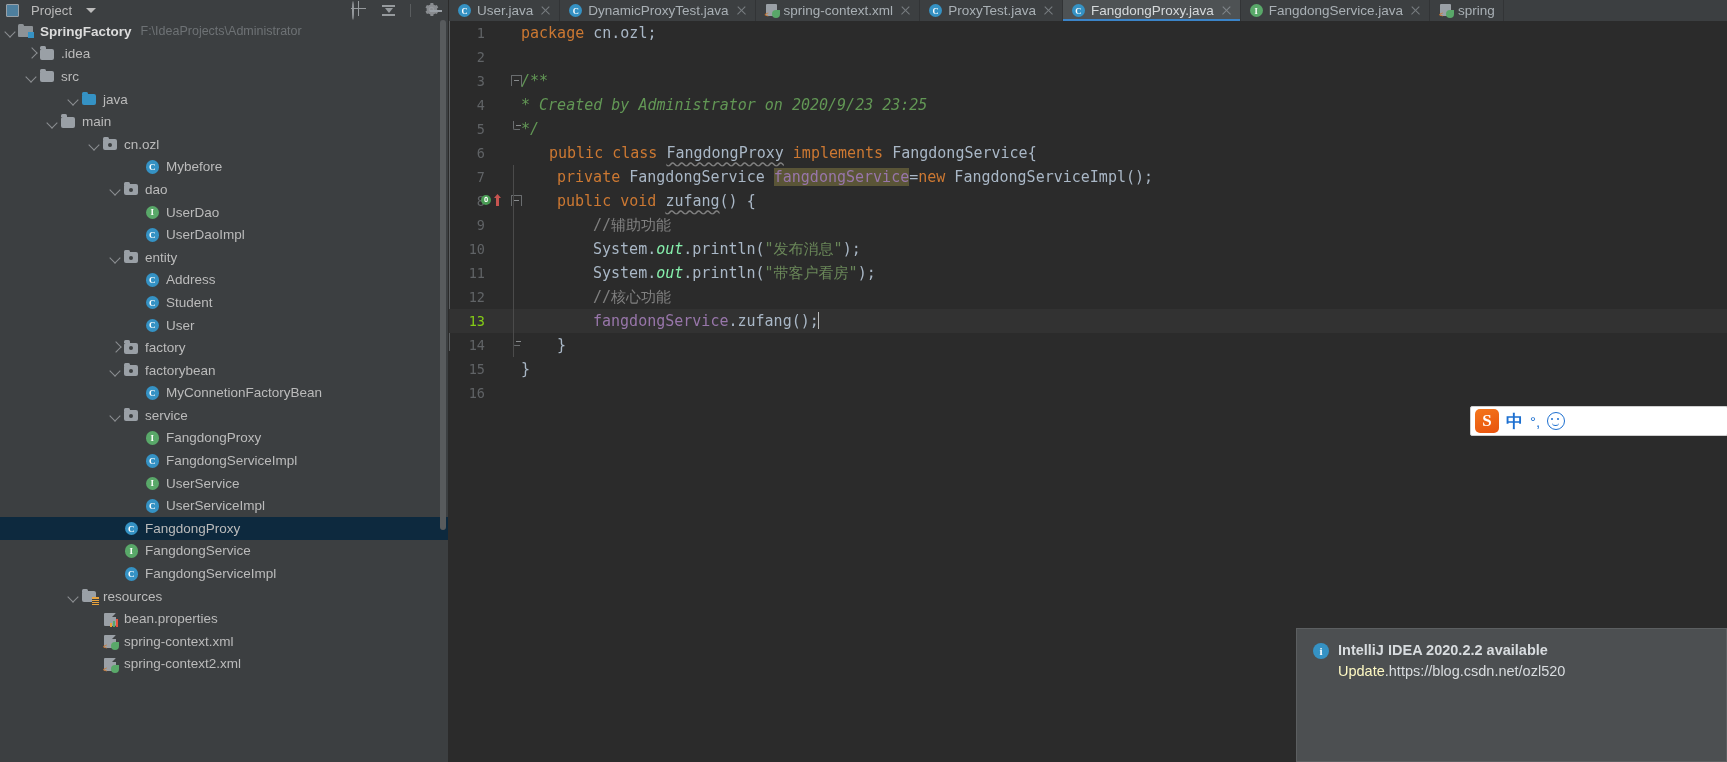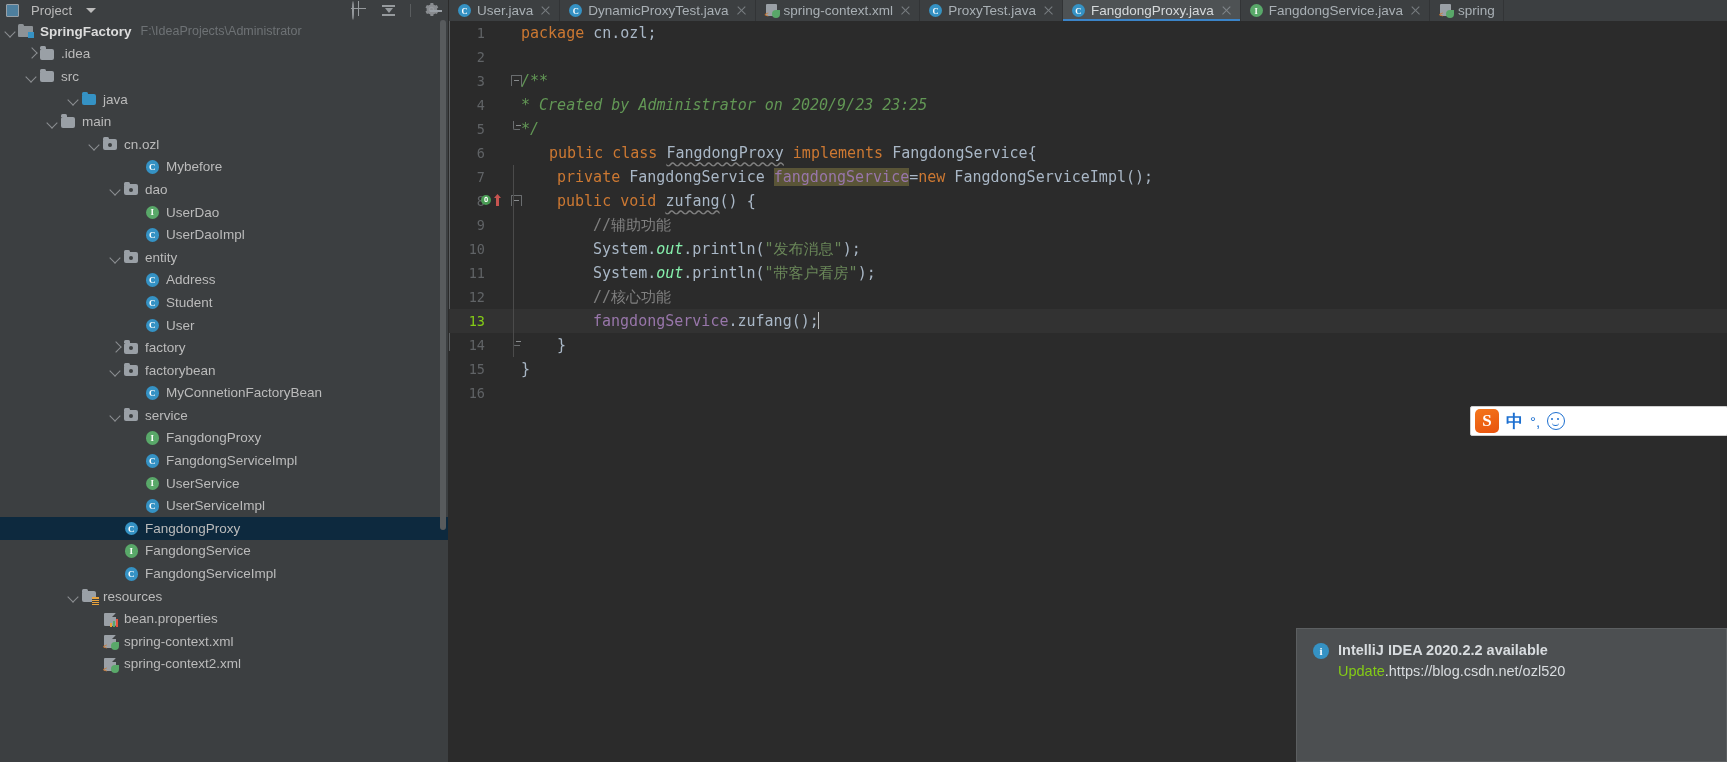--- a/index.html
+++ b/index.html
@@ -273,21 +273,21 @@
   }
   .notif-row { display:flex; align-items:flex-start; gap:9px; padding:13px 14px 0 16px; }
   .info-icon {
     width:16px; height:16px; min-width:16px; border-radius:50%; background:#3592c4;
     color:#fff; font-size:11px; font-weight:bold; display:flex;
     align-items:center; justify-content:center; font-family:"Liberation Serif",serif;
     margin-top:1px;
   }
   .notif-title { color:#d8dcdf; font-size:14.5px; font-weight:bold; }
   .notif-link-row { padding:4px 0 0 41px; font-size:14.5px; }
-  .notif-link { color:#84cc16; }
+  .notif-link { color:#fef9c3; }
   .notif-wm { color:#d8dcdf; }
 </style>
 </head>
 <body>
 
 <div id="app">
 
   <div id="project-panel">
 
     <div class="panel-header">

